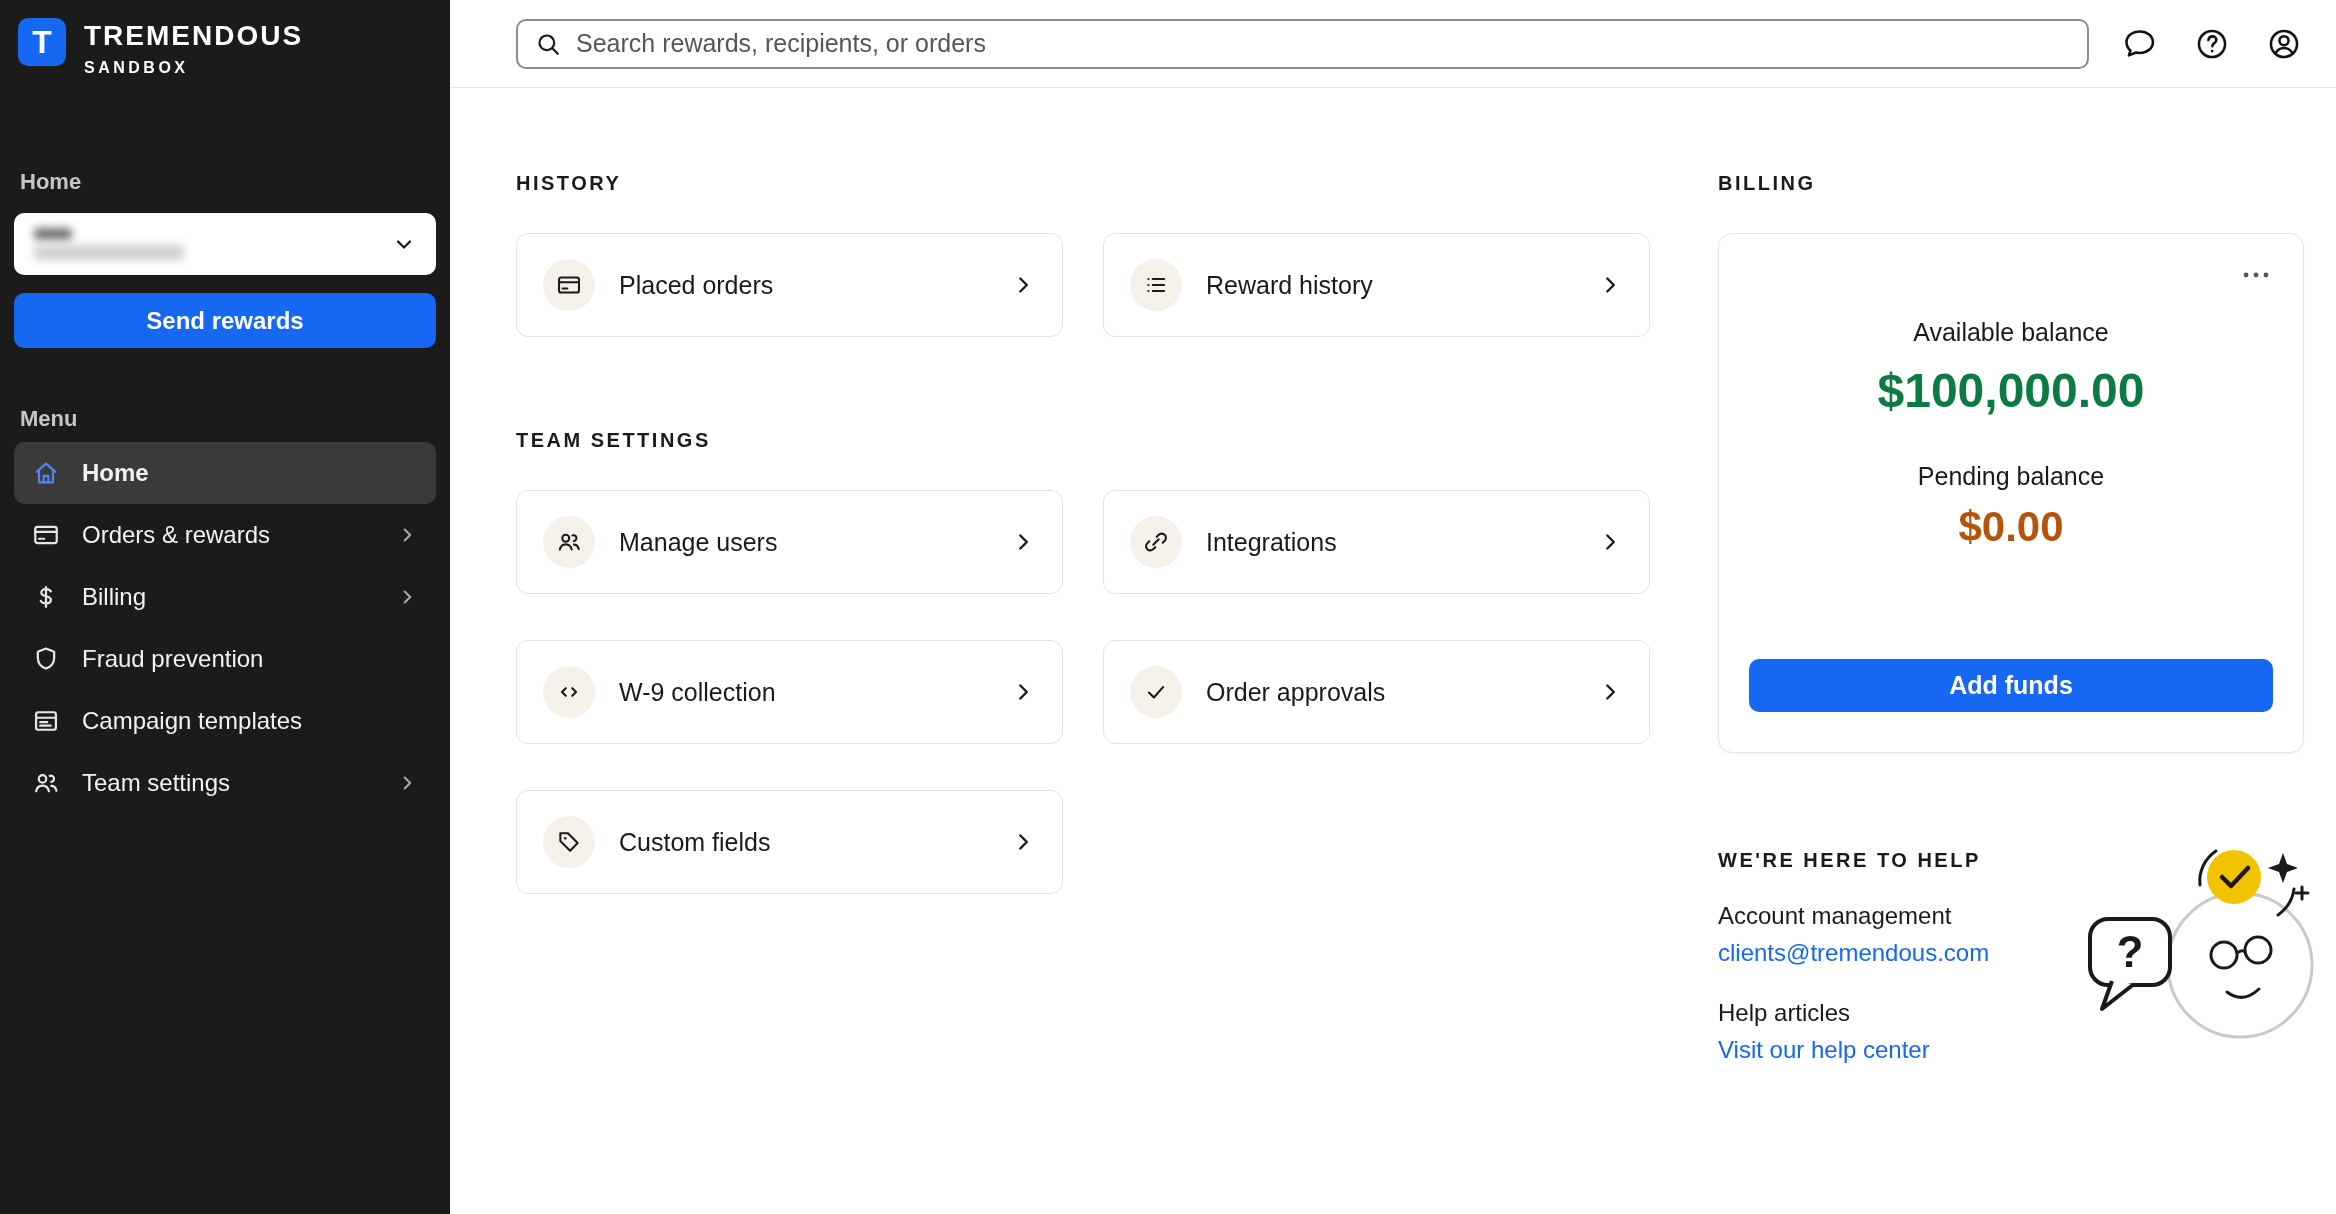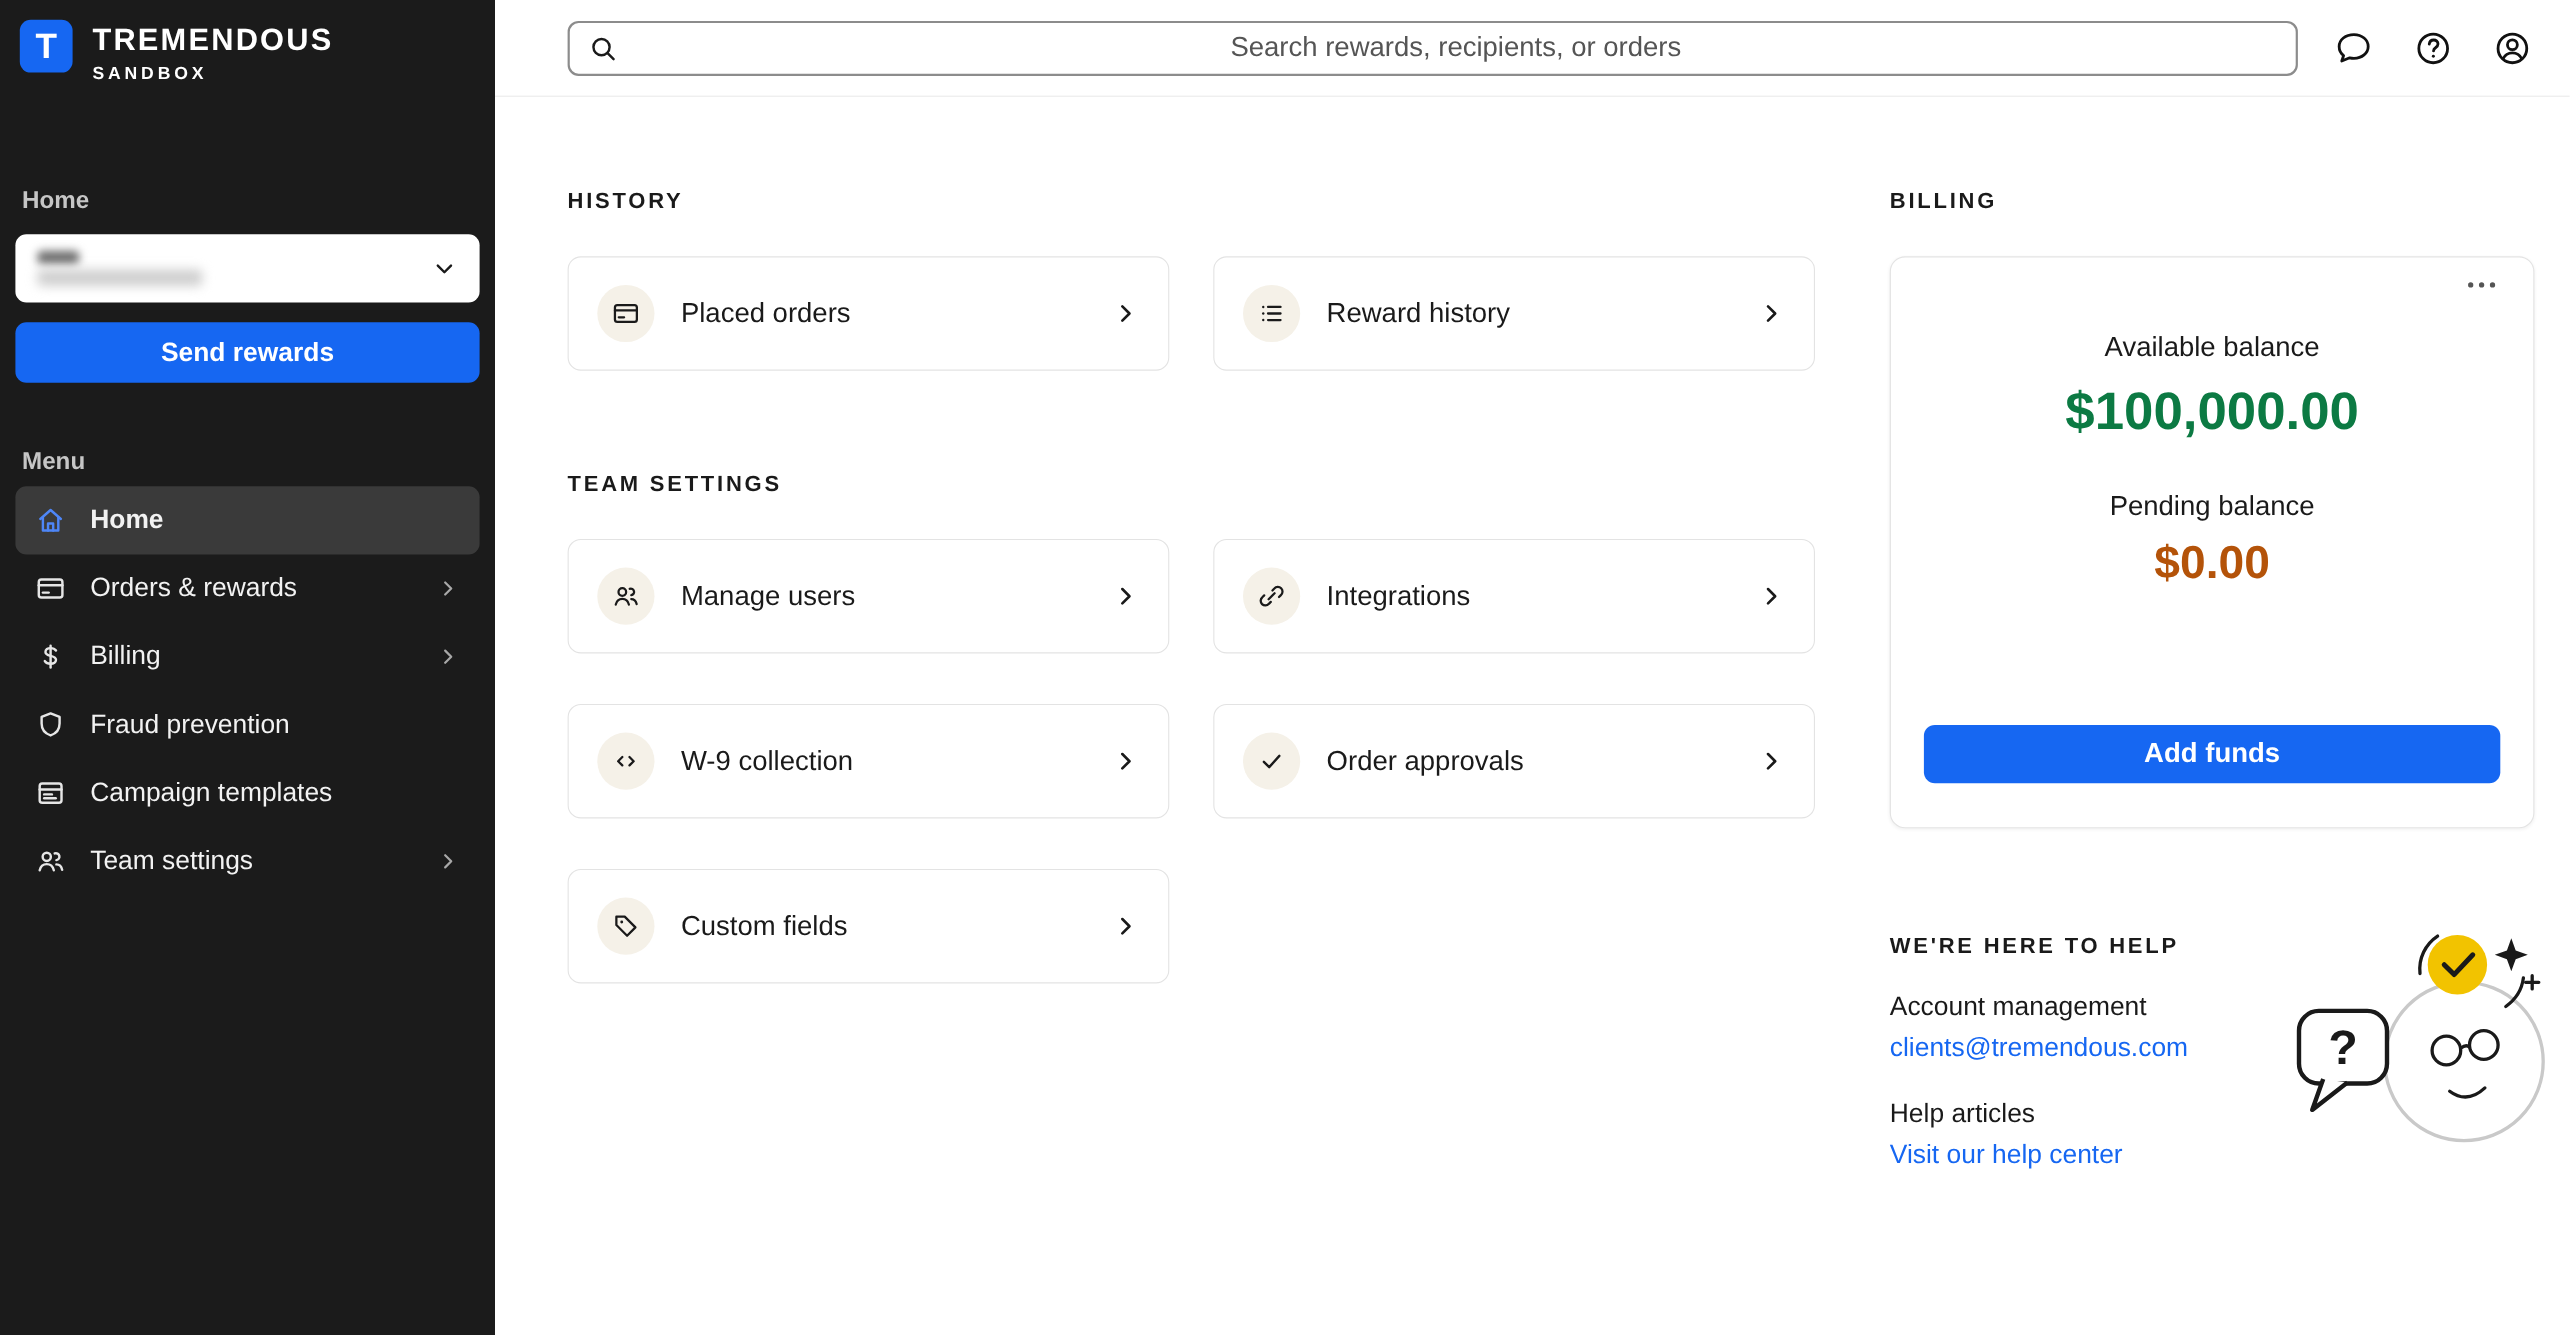--- a/index.html
+++ b/index.html
@@ -39,21 +39,21 @@
   .ic svg { width:100%; height:100%; }
 
   
   .topbar { position:absolute; left:450px; top:0; right:0; height:88px;
     display:flex; align-items:center; padding:0 34px 0 66px;
     border-bottom:1px solid #E8E8E8; background:#fff; }
   .search { width:1573px; height:50px; border:2px solid #8C8C8C; border-radius:10px;
     display:flex; align-items:center; gap:14px; padding:0 16px; background:#fff; }
   .search .ic { width:28px; height:28px; color:#1a1a1a; flex:0 0 auto; }
   .search input { flex:1; border:none; outline:none; font-family:inherit;
-    font-size:25px; color:#737373; background:transparent;text-align:center; }
+    font-size:25px; color:#737373; background:transparent; }
   .search input::placeholder { color:#555; }
   .top-icons { margin-left:auto; display:flex; gap:36px; }
   .top-icons .tico { width:36px; height:36px; color:#111; cursor:pointer; }
 
   
   .content { position:absolute; left:450px; top:88px; right:0; bottom:0; background:#fff; }
   .main-left { position:absolute; left:66px; top:0; width:1134px; padding-top:84px; }
   .main-right { position:absolute; left:1268px; top:0; width:586px; padding-top:84px; }
   .section-title { font-size:20px; font-weight:700; letter-spacing:2.5px; color:#1a1a1a; }
   .cards { margin-top:38px; display:grid; grid-template-columns:547px 547px; column-gap:40px; row-gap:46px; }
@@ -62,21 +62,21 @@
     display:flex; align-items:center; gap:24px; padding:0 26px; background:#fff; cursor:pointer; }
   .card-icon { width:52px; height:52px; border-radius:50%; background:var(--icon-circle-bg,#F5F1E8);
     display:flex; align-items:center; justify-content:center; color:#1a1a1a; flex:0 0 auto; }
   .card-icon .ic { width:26px; height:26px; }
   .card-label { font-size:25px; font-weight:400; color:#1a1a1a; }
   .card-chev { margin-left:auto; width:26px; height:26px; color:#1a1a1a; }
 
   
   .billing-card { margin-top:38px; height:520px; border:1px solid var(--card-border,#E3E3E3);
     border-radius:14px; background:#fff; box-shadow:0 1px 3px rgba(0,0,0,.05);
-    padding:8px 30px 40px; display:flex; flex-direction:column; align-items:center; }
+    padding:24px 30px 40px; display:flex; flex-direction:column; align-items:center; }
   .bc-menu { align-self:flex-end; width:34px; height:34px; color:#555; cursor:pointer; }
   .bal-label { margin-top:26px; font-size:25px; font-weight:500; color:#1a1a1a; }
   .bal-available { margin-top:16px; font-size:48px; font-weight:700; color:var(--balance-green,#0C7A43); }
   .bal-pending-label { margin-top:44px; font-size:25px; font-weight:500; color:#1a1a1a; }
   .bal-pending { margin-top:12px; font-size:42px; font-weight:700; color:var(--pending-amber,#B45309); }
   .btn-add-funds { margin-top:auto; width:100%; height:53px; border:none; border-radius:10px;
     background:var(--accent,#1667F2); color:#fff; font-size:25px; font-weight:700;
     font-family:inherit; cursor:pointer; }
 
   

